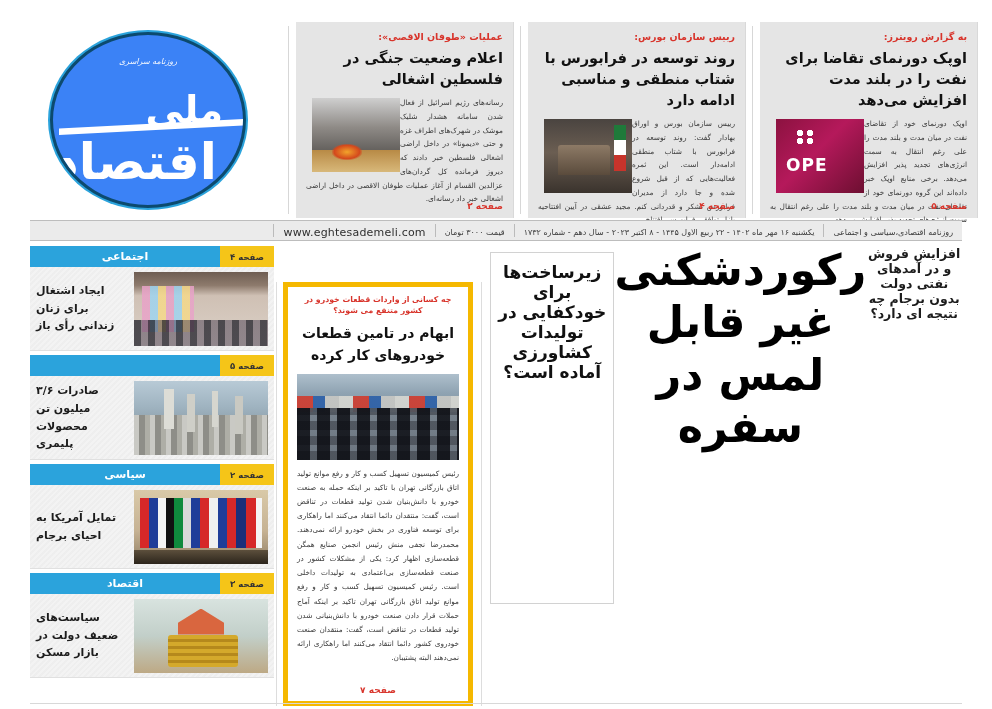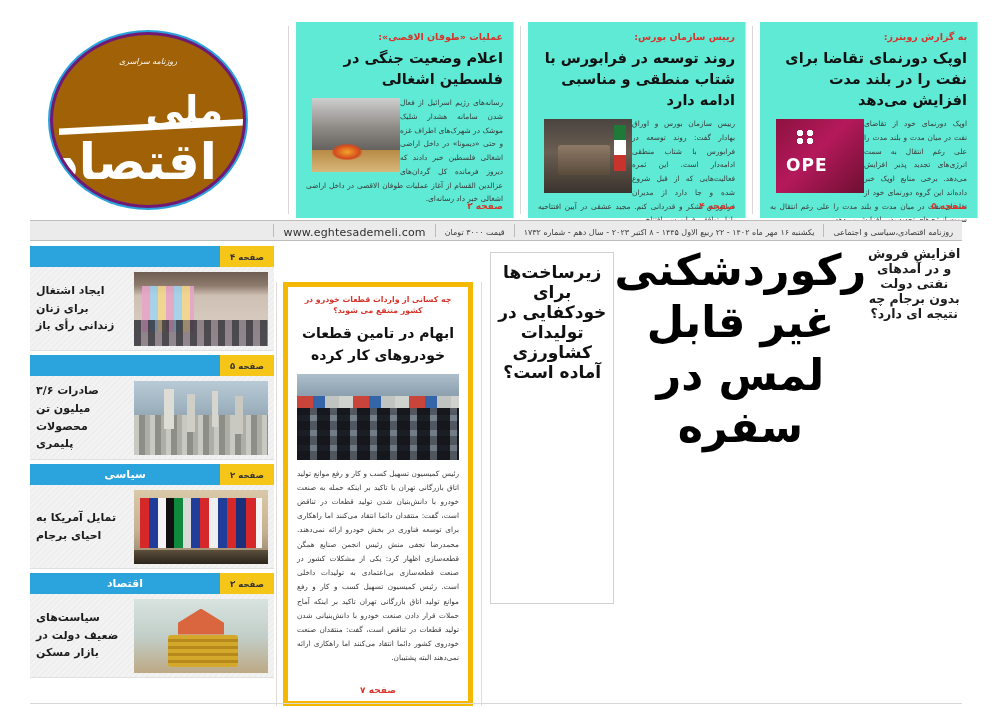--- a/index.html
+++ b/index.html
@@ -17,21 +17,21 @@
     position: absolute; left: 0; top: 0; width: 992px; height: 218px;
     display: flex; flex-direction: row-reverse; align-items: flex-start;
     padding: 22px 18px 0 14px; gap: 0;
   }
   .masthead-wrap {
     width: 268px; height: 196px; display: flex;
     align-items: center; justify-content: center; flex: none;
   }
   .logo-ellipse {
     width: 196px; height: 176px; border-radius: 50%;
-    background: #a16207; border: 3px solid #701a75;
+    background: #3b82f6; border: 3px solid #0c4a6e;
     box-shadow: 0 0 0 2px #2ba3dc;
     position: relative; display: flex; align-items: center; justify-content: center;
     overflow: hidden;
   }
   .logo-small {
     position: absolute; top: 22px; left: 50%; transform: translateX(-50%) ;
     color: #fff; font-size: 8px; letter-spacing: .5px; opacity: .95;
     white-space: nowrap; font-style: italic;
   }
   .logo-line1 {
@@ -45,21 +45,21 @@
     white-space: nowrap; line-height: 1;
   }
   .logo-swoosh {
     position: absolute; top: 84px; left: 6px; width: 184px; height: 16px;
     background: #fff;
     clip-path: polygon(0% 60%, 100% 0%, 100% 40%, 0% 100%);
   }
 
   .teaser {
     position: relative; flex: none; width: 218px; height: 196px;
-    background: #5eead4; padding: 9px 10px 8px 10px; margin-left: 14px;
+    background: #e5e5e5; padding: 9px 10px 8px 10px; margin-left: 14px;
     border-right: 1px solid #d9d9d9;
   }
   .teaser::after{
     content:""; position:absolute; left:-8px; top:4px; bottom:4px;
     width:1px; background:#d7d7d7;
   }
   .teaser-kicker {
     color: #d8342b; font-size: 9.5px; font-weight: bold;
     text-align: right; margin-bottom: 5px; line-height: 1.3;
   }
@@ -381,20 +381,21 @@
     <div class="info-spacer"></div>
   </div>
 
   <div class="content">
 
     <div class="sidebar">
 
       <div class="side-card">
         <div class="side-head">
           <div class="side-head-page">صفحه ۴</div>
+          <div class="side-head-title">اجتماعی</div>
         </div>
         <div class="side-body">
           <div class="side-photo ph-social"></div>
           <div class="side-title">ایجاد اشتغال برای زنان زندانی رأی باز</div>
         </div>
       </div>
 
       <div class="side-card">
         <div class="side-head">
           <div class="side-head-page">صفحه ۵</div>

